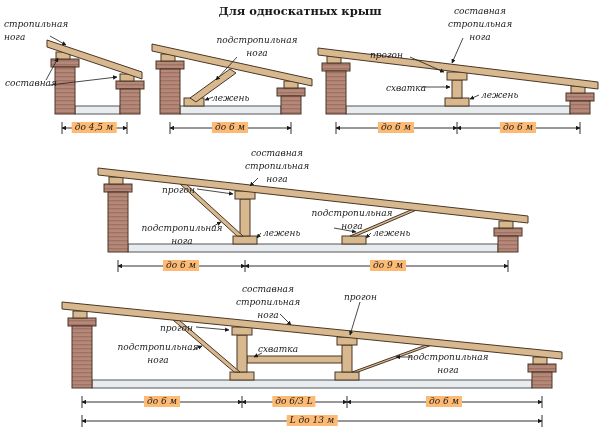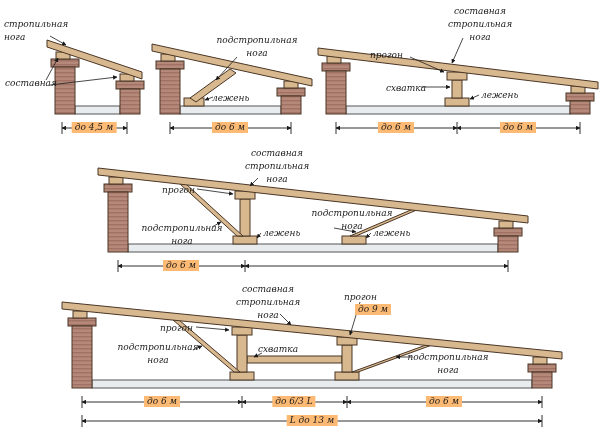--- a/index.html
+++ b/index.html
@@ -162,20 +162,21 @@
     <line class="tick" x1="542" y1="396" x2="542" y2="408"></line>
     <line class="dimline" x1="82" y1="402" x2="242" y2="402" marker-start="url(#arr)" marker-end="url(#arr)"></line>
     <line class="dimline" x1="242" y1="402" x2="347" y2="402" marker-start="url(#arr)" marker-end="url(#arr)"></line>
     <line class="dimline" x1="347" y1="402" x2="542" y2="402" marker-start="url(#arr)" marker-end="url(#arr)"></line>
     <line class="tick" x1="82" y1="415" x2="82" y2="427"></line>
     <line class="tick" x1="542" y1="415" x2="542" y2="427"></line>
     <line class="dimline" x1="82" y1="421" x2="542" y2="421" marker-start="url(#arr)" marker-end="url(#arr)"></line>
   </g>
 </svg>
 
+<div class="title">Для односкатных крыш</div>
 
 <div class="lbl" style="left:4px;top:18px;">стропильная
 нога</div>
 <div class="lbl" style="left:5px;top:77px;">составная</div>
 <div class="dim" style="left:94px;top:122px;">до 4,5 м</div>
 
 <div class="lbl c" style="left:207px;width:100px;top:34px;">подстропильная
 нога</div>
 <div class="lbl" style="left:212px;top:92px;">лежень</div>
 <div class="dim" style="left:230px;top:122px;">до 6 м</div>
@@ -193,21 +194,21 @@
 стропильная
 нога</div>
 <div class="lbl" style="left:162px;top:184px;">прогон</div>
 <div class="lbl c" style="left:302px;width:100px;top:207px;">подстропильная
 нога</div>
 <div class="lbl c" style="left:132px;width:100px;top:222px;">подстропильная
 нога</div>
 <div class="lbl" style="left:263px;top:227px;">лежень</div>
 <div class="lbl" style="left:373px;top:227px;">лежень</div>
 <div class="dim" style="left:181px;top:260px;">до 6 м</div>
-<div class="dim" style="left:373px;top:260px;margin-top:44px;">до 9 м</div>
+<div class="dim" style="left:388px;top:260px;">до 9 м</div>
 
 <div class="lbl c" style="left:218px;width:100px;top:283px;">составная
 стропильная
 нога</div>
 <div class="lbl" style="left:344px;top:291px;">прогон</div>
 <div class="lbl" style="left:160px;top:322px;">прогон</div>
 <div class="lbl c" style="left:108px;width:100px;top:341px;">подстропильная
 нога</div>
 <div class="lbl" style="left:258px;top:343px;">схватка</div>
 <div class="lbl c" style="left:398px;width:100px;top:351px;">подстропильная

